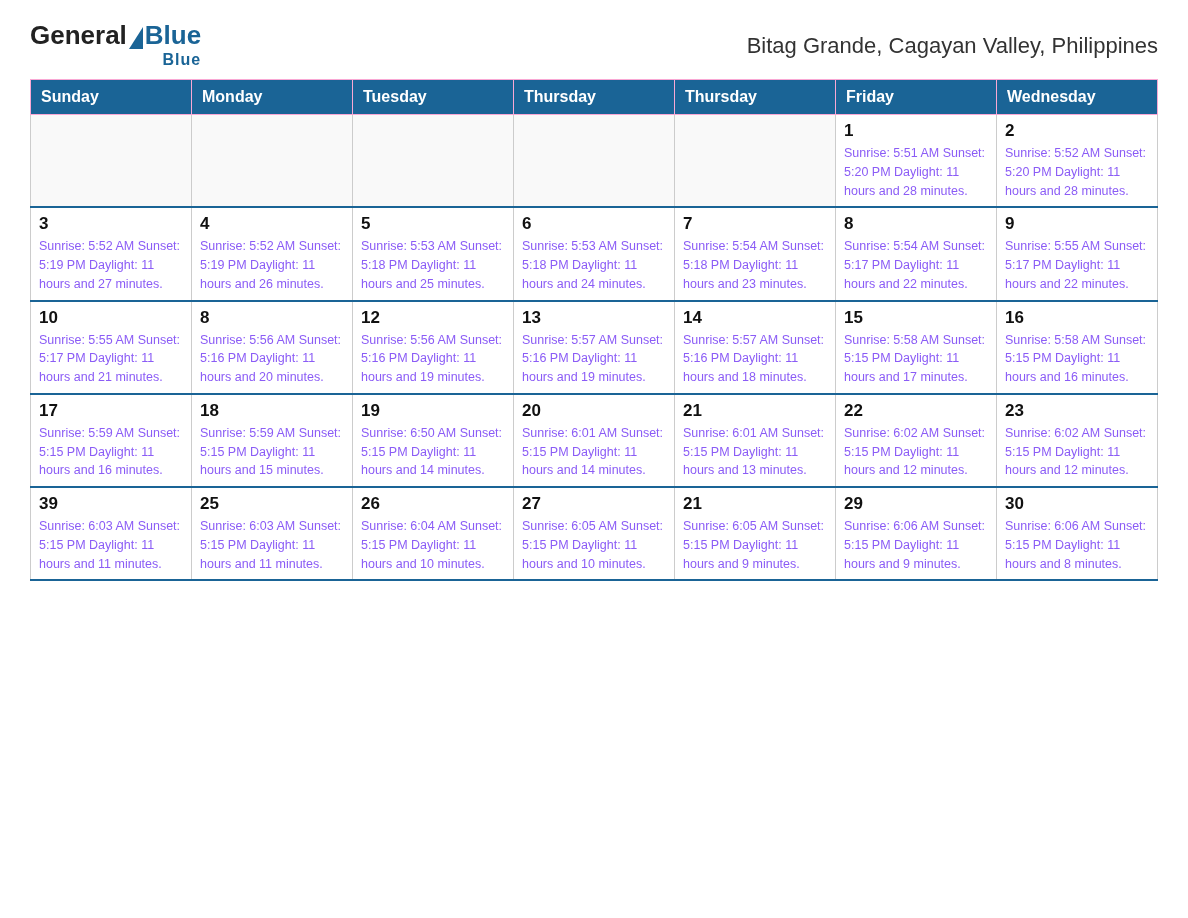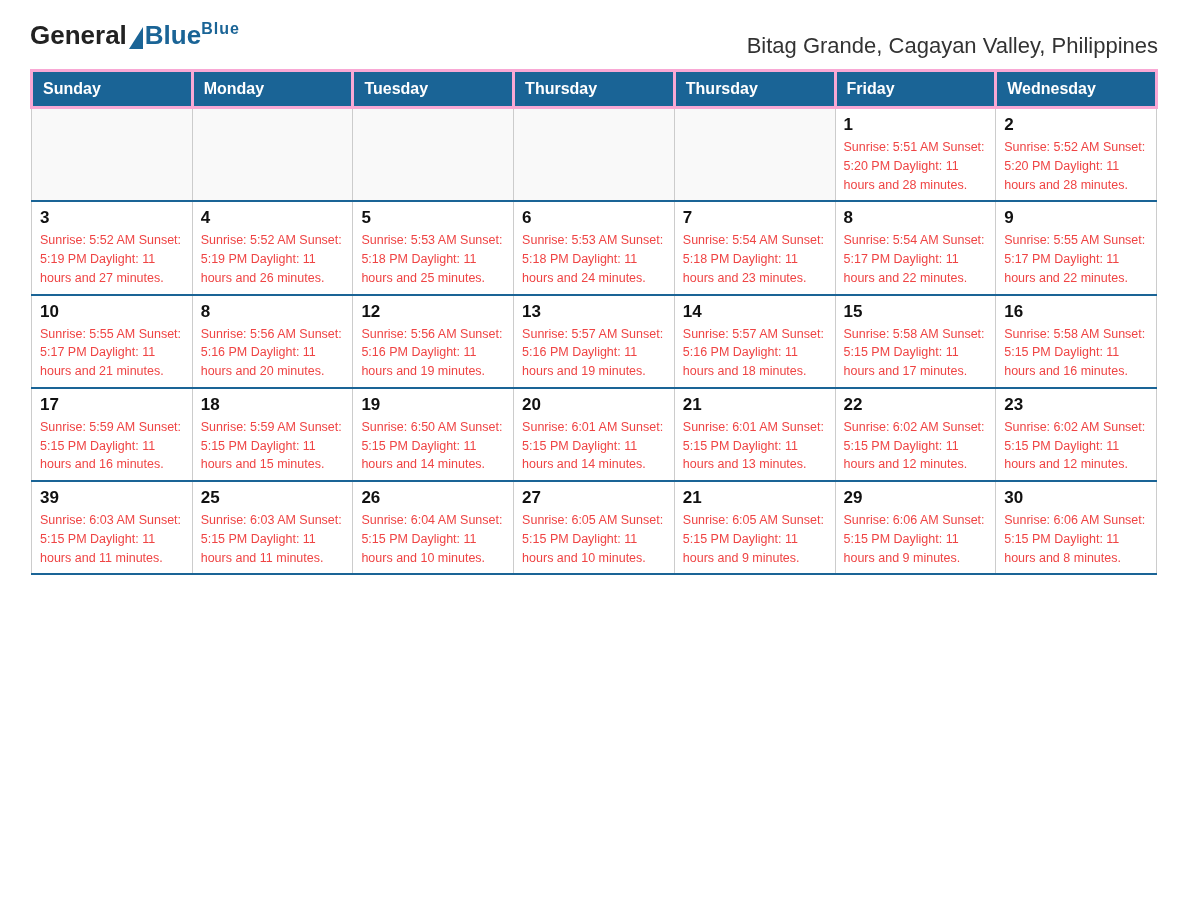--- a/index.html
+++ b/index.html
@@ -12,21 +12,22 @@
       padding: 20px 30px;
     }
     .header-area {
       display: flex;
       justify-content: space-between;
       align-items: flex-start;
       margin-bottom: 10px;
     }
     .logo {
       display: flex;
-      align-items: flex-start;
+      flex-direction: column;
+      align-items: flex-end;
     }
     .logo-top {
       display: flex;
       align-items: center;
     }
     .logo-general {
       font-size: 26px;
       font-weight: bold;
       color: #222;
     }
@@ -72,42 +73,42 @@
       border-collapse: collapse;
       margin-top: 10px;
     }
     .calendar thead tr th {
       background-color: #1a6496;
       color: #fff;
       font-size: 16px;
       font-weight: bold;
       padding: 8px 10px;
       text-align: left;
-      border: 3px solid #f9a8d4;
+      border: 1px solid #f9a8d4;
     }
     .calendar tbody tr td {
       vertical-align: top;
       border: 1px solid #ccc;
       padding: 6px 8px;
       width: 14.28%;
       min-height: 100px;
     }
     .calendar tbody tr {
       border-bottom: 2px solid #1a6496;
     }
     .day-number {
       font-size: 17px;
       font-weight: bold;
       color: #111;
       display: block;
       margin-bottom: 3px;
     }
     .day-info {
       font-size: 12.5px;
-      color: #ef4444;
+      color: #8b5cf6;
       line-height: 1.5;
     }
     td.empty {
       background: #f9f9f9;
     }
   </style>
 </head>
 <body>
 
 <div class="header-area">

